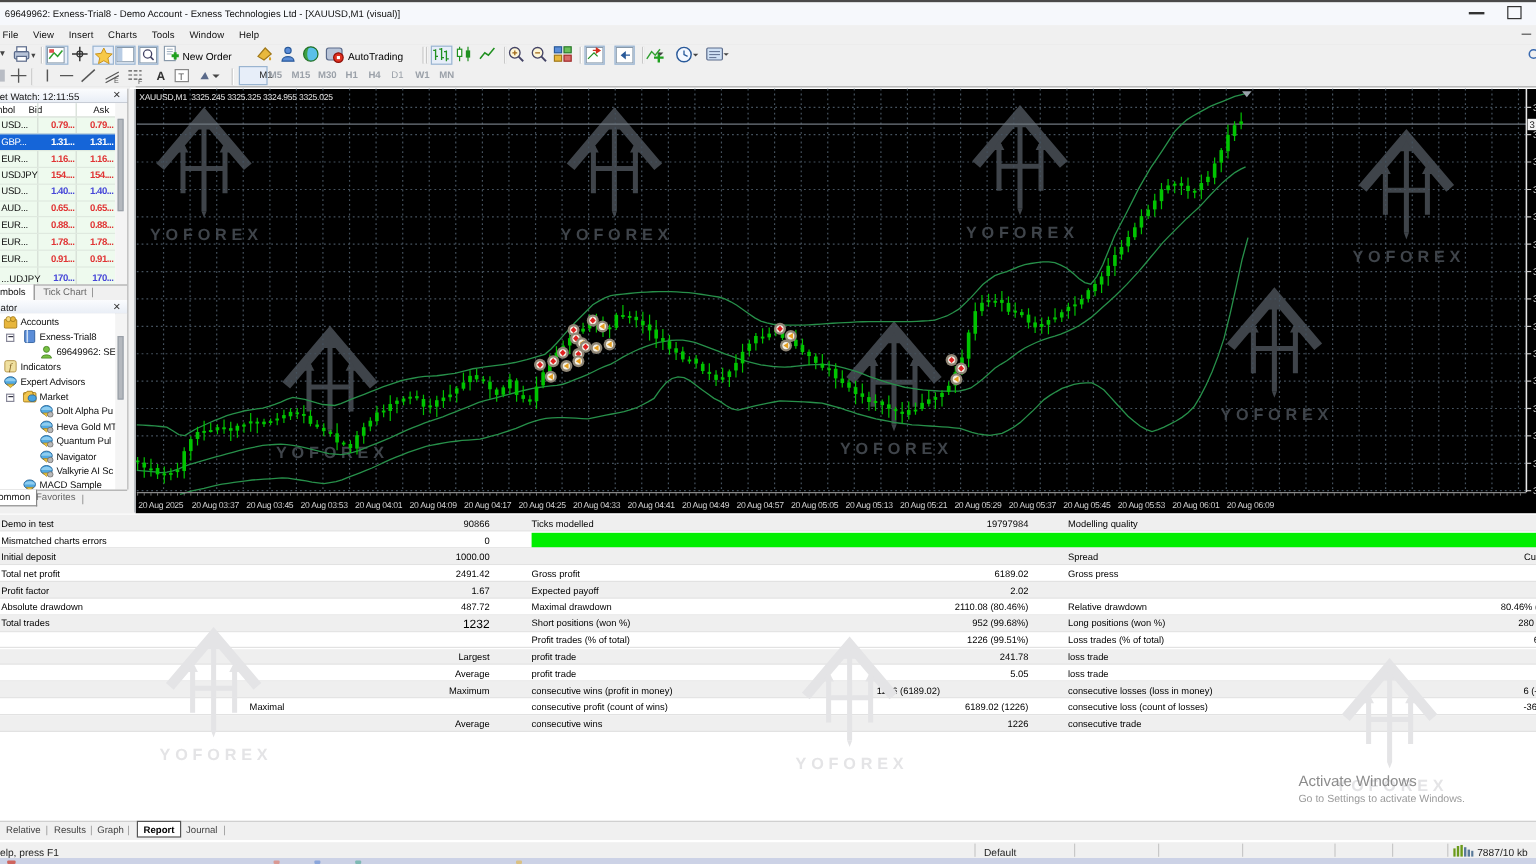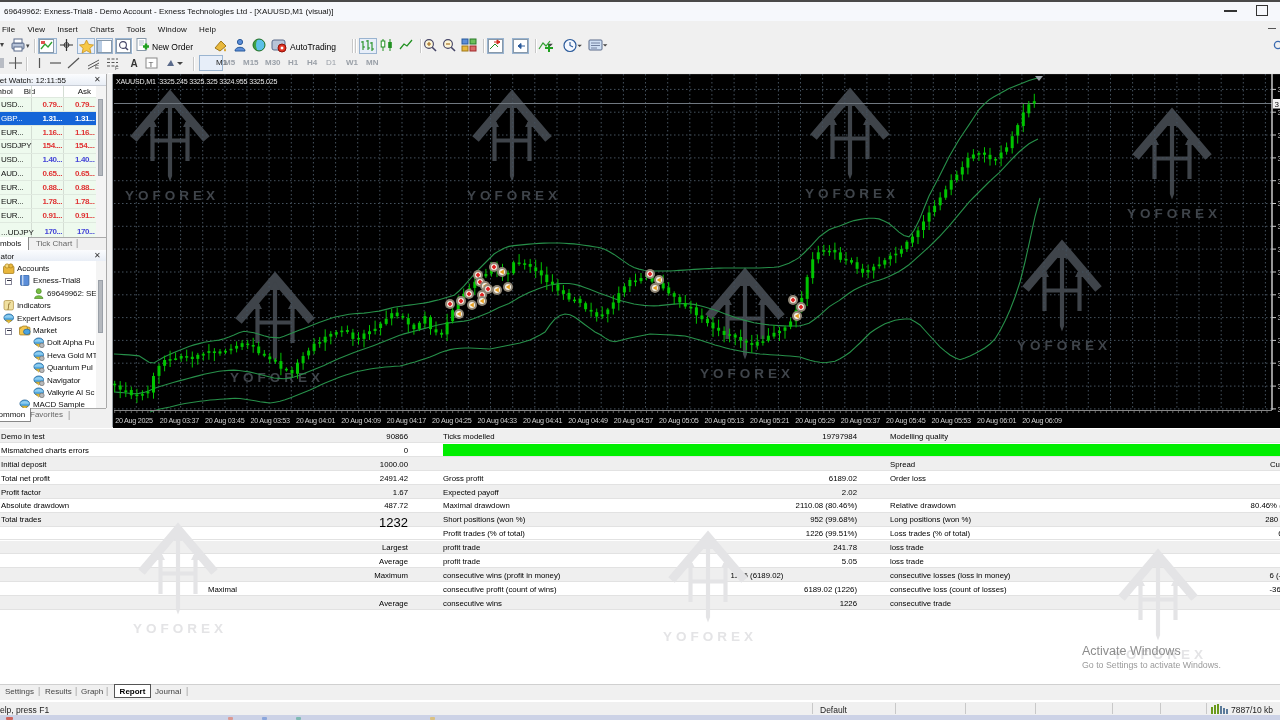--- a/index.html
+++ b/index.html
@@ -1149,37 +1149,37 @@
 <div style="position:absolute;left:0;top:457.1px;width:1280px;height:13.9px;background:#efefef;border-bottom:1px solid #e2e2e2;box-sizing:border-box"></div>
 <div style="position:absolute;left:1px;top:459.7px;font-size:7.8px;color:#000">Initial deposit</div>
 <div style="position:absolute;left:208px;top:459.7px;width:200px;text-align:right;font-size:7.8px;color:#000">1000.00</div>
 <div style="position:absolute;left:890px;top:459.7px;font-size:7.8px;color:#000">Spread</div>
 <div style="position:absolute;left:1112px;top:459.7px;width:200px;text-align:right;font-size:7.8px;color:#000">Current (10)</div>
 <div style="position:absolute;left:0;top:471.0px;width:1280px;height:13.9px;background:#ffffff;border-bottom:1px solid #e2e2e2;box-sizing:border-box"></div>
 <div style="position:absolute;left:1px;top:473.6px;font-size:7.8px;color:#000">Total net profit</div>
 <div style="position:absolute;left:208px;top:473.6px;width:200px;text-align:right;font-size:7.8px;color:#000">2491.42</div>
 <div style="position:absolute;left:443px;top:473.6px;font-size:7.8px;color:#000">Gross profit</div>
 <div style="position:absolute;left:657px;top:473.6px;width:200px;text-align:right;font-size:7.8px;color:#000">6189.02</div>
-<div style="position:absolute;left:890px;top:473.6px;font-size:7.8px;color:#000">Order loss</div>
+<div style="position:absolute;left:890px;top:473.6px;font-size:7.8px;color:#000">Gross press</div>
 <div style="position:absolute;left:1112px;top:473.6px;width:200px;text-align:right;font-size:7.8px;color:#000">-3697.60</div>
 <div style="position:absolute;left:0;top:484.9px;width:1280px;height:13.9px;background:#efefef;border-bottom:1px solid #e2e2e2;box-sizing:border-box"></div>
 <div style="position:absolute;left:1px;top:487.5px;font-size:7.8px;color:#000">Profit factor</div>
 <div style="position:absolute;left:208px;top:487.5px;width:200px;text-align:right;font-size:7.8px;color:#000">1.67</div>
 <div style="position:absolute;left:443px;top:487.5px;font-size:7.8px;color:#000">Expected payoff</div>
 <div style="position:absolute;left:657px;top:487.5px;width:200px;text-align:right;font-size:7.8px;color:#000">2.02</div>
 <div style="position:absolute;left:0;top:498.8px;width:1280px;height:13.9px;background:#ffffff;border-bottom:1px solid #e2e2e2;box-sizing:border-box"></div>
 <div style="position:absolute;left:1px;top:501.4px;font-size:7.8px;color:#000">Absolute drawdown</div>
 <div style="position:absolute;left:208px;top:501.4px;width:200px;text-align:right;font-size:7.8px;color:#000">487.72</div>
 <div style="position:absolute;left:443px;top:501.4px;font-size:7.8px;color:#000">Maximal drawdown</div>
 <div style="position:absolute;left:657px;top:501.4px;width:200px;text-align:right;font-size:7.8px;color:#000">2110.08 (80.46%)</div>
 <div style="position:absolute;left:890px;top:501.4px;font-size:7.8px;color:#000">Relative drawdown</div>
 <div style="position:absolute;left:1112px;top:501.4px;width:200px;text-align:right;font-size:7.8px;color:#000">80.46% (2110.08)</div>
 <div style="position:absolute;left:0;top:512.7px;width:1280px;height:13.9px;background:#efefef;border-bottom:1px solid #e2e2e2;box-sizing:border-box"></div>
 <div style="position:absolute;left:1px;top:515.3px;font-size:7.8px;color:#000">Total trades</div>
-<div style="position:absolute;left:208px;top:515.3px;width:200px;text-align:right;font-size:13px;color:#000">1232</div>
+<div style="position:absolute;left:208px;top:515.3px;width:200px;text-align:right;font-size:10px;color:#000">1232</div>
 <div style="position:absolute;left:443px;top:515.3px;font-size:7.8px;color:#000">Short positions (won %)</div>
 <div style="position:absolute;left:657px;top:515.3px;width:200px;text-align:right;font-size:7.8px;color:#000">952 (99.68%)</div>
 <div style="position:absolute;left:890px;top:515.3px;font-size:7.8px;color:#000">Long positions (won %)</div>
 <div style="position:absolute;left:1112px;top:515.3px;width:200px;text-align:right;font-size:7.8px;color:#000">280 (99.29%)</div>
 <div style="position:absolute;left:0;top:526.6px;width:1280px;height:13.9px;background:#ffffff;border-bottom:1px solid #e2e2e2;box-sizing:border-box"></div>
 <div style="position:absolute;left:443px;top:529.2px;font-size:7.8px;color:#000">Profit trades (% of total)</div>
 <div style="position:absolute;left:657px;top:529.2px;width:200px;text-align:right;font-size:7.8px;color:#000">1226 (99.51%)</div>
 <div style="position:absolute;left:890px;top:529.2px;font-size:7.8px;color:#000">Loss trades (% of total)</div>
 <div style="position:absolute;left:1112px;top:529.2px;width:200px;text-align:right;font-size:7.8px;color:#000">6 (0.49%)</div>
 <div style="position:absolute;left:0;top:540.5px;width:1280px;height:13.9px;background:#efefef;border-bottom:1px solid #e2e2e2;box-sizing:border-box"></div>
@@ -1231,21 +1231,21 @@
     </g>
 <g transform="translate(1158,547)" style="color:#e4e4e6">
       <use href="#yflogo"></use>
       <text x="2.0" y="112" fill="#e4e4e6" font-size="13.5" font-weight="600" letter-spacing="4" text-anchor="middle">YOFOREX</text>
     </g>
 </svg>
 <div class="abs" style="left:1082px;top:644px;font-size:12.5px;color:#8c8c8c">Activate Windows</div>
 <div class="abs" style="left:1082px;top:660px;font-size:8.8px;color:#9a9a9a">Go to Settings to activate Windows.</div>
 
 <div class="abs" style="left:0;top:684px;width:1280px;height:15px;background:#f0f0f0;border-top:1px solid #d0d0d0"></div>
-<div class="abs" style="left:5px;top:687px;font-size:8px;color:#444">Settings</div>
+<div class="abs" style="left:5px;top:687px;font-size:8px;color:#444">Relative</div>
 <div class="abs" style="left:38px;top:686px;font-size:8.5px;color:#999">|</div>
 <div class="abs" style="left:45px;top:687px;font-size:8px;color:#444">Results</div>
 <div class="abs" style="left:75px;top:686px;font-size:8.5px;color:#999">|</div>
 <div class="abs" style="left:81px;top:687px;font-size:8px;color:#444">Graph</div>
 <div class="abs" style="left:106px;top:686px;font-size:8.5px;color:#999">|</div>
 <div class="abs" style="left:114px;top:684px;width:37px;height:14px;background:#fff;border:1px solid #555;box-sizing:border-box"></div>
 <div class="abs" style="left:114px;top:687px;width:37px;text-align:center;font-size:8px;font-weight:bold;color:#000">Report</div>
 <div class="abs" style="left:155px;top:687px;font-size:8px;color:#444">Journal</div>
 <div class="abs" style="left:186px;top:686px;font-size:8.5px;color:#999">|</div>
 

